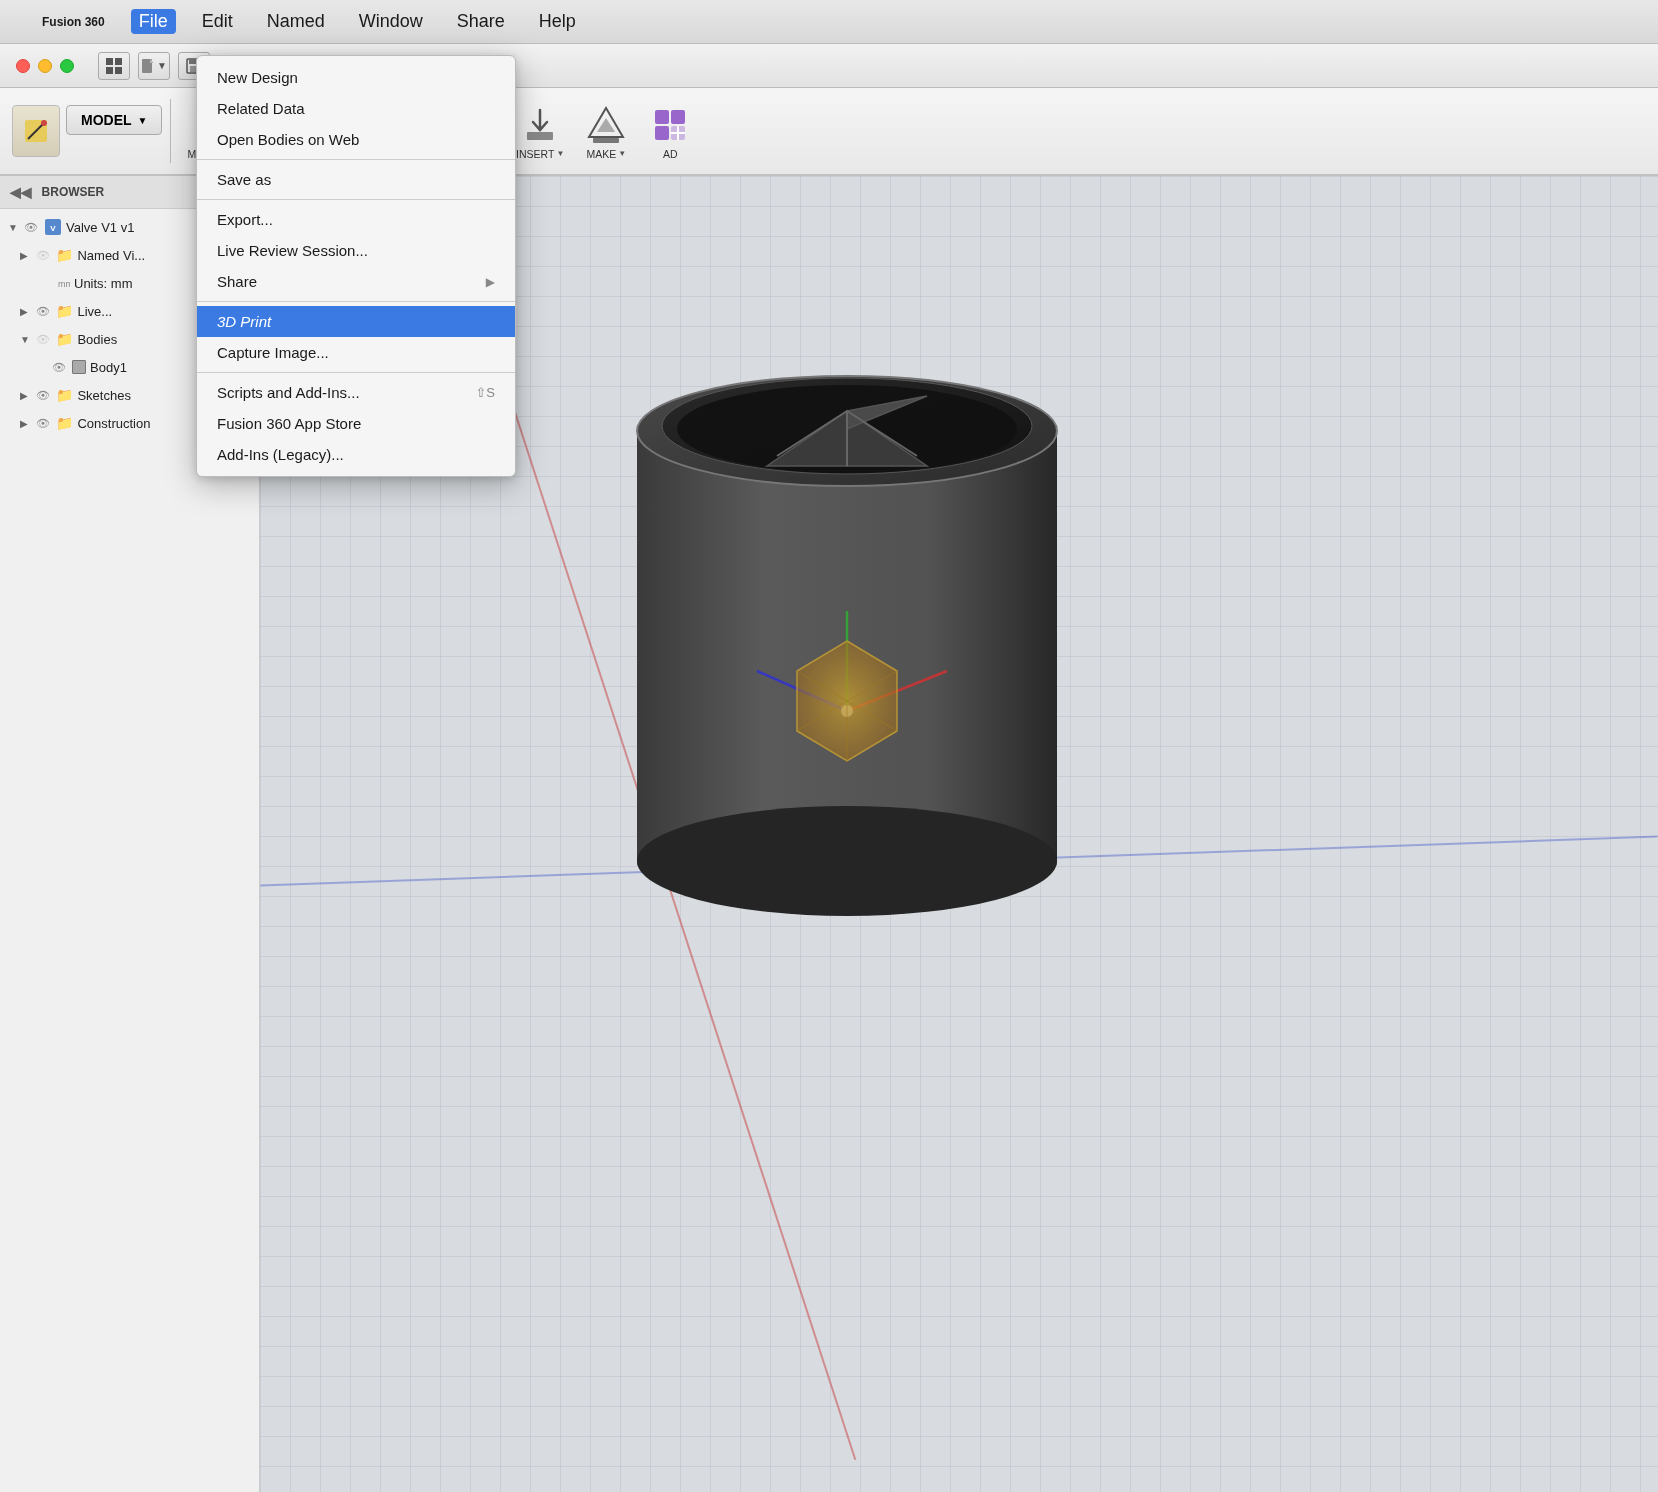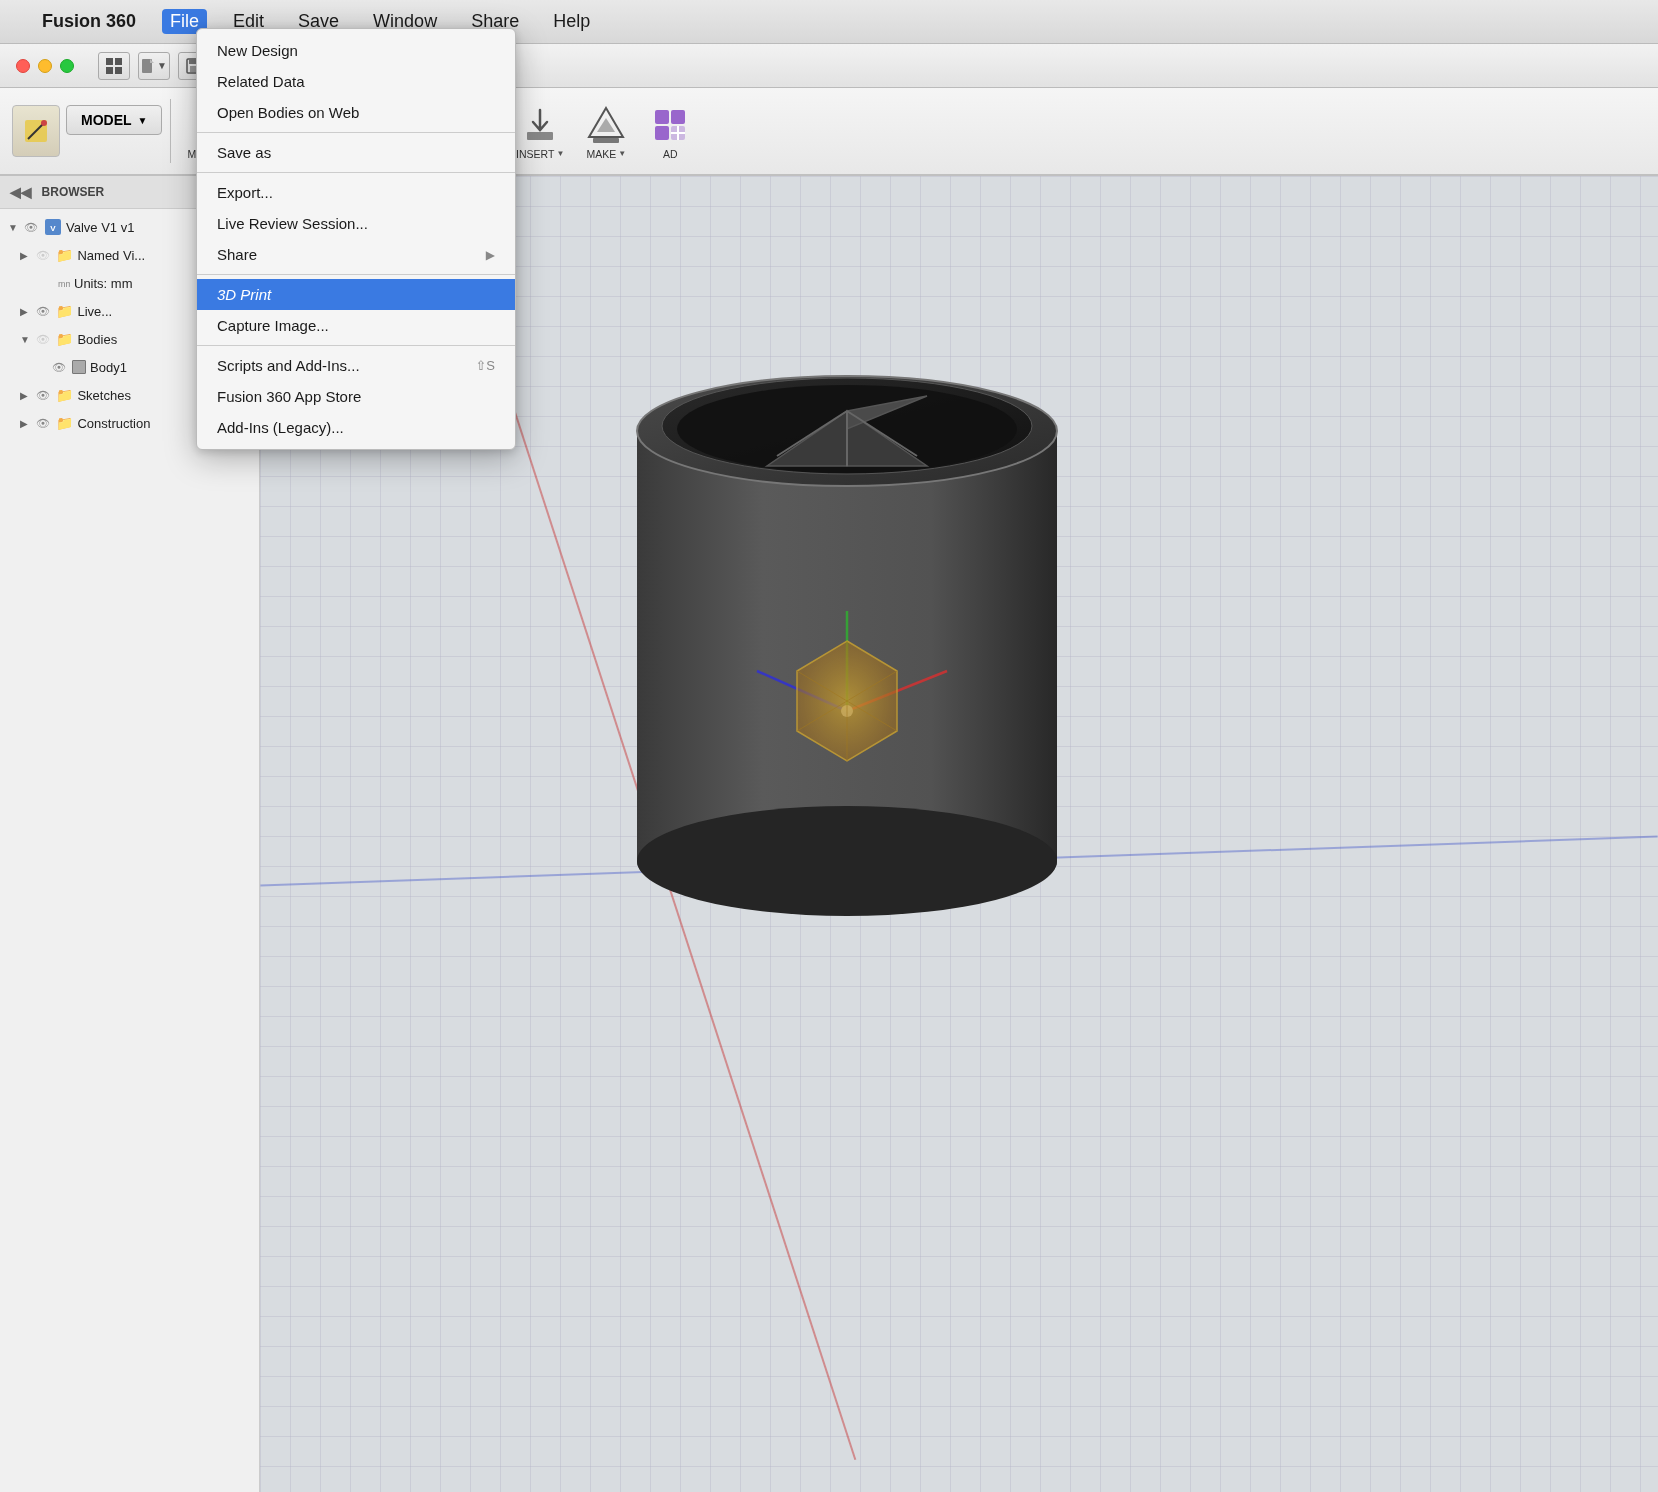--- a/index.html
+++ b/index.html
@@ -36,21 +36,21 @@
       padding: 2px 8px;
       border-radius: 4px;
       cursor: default;
     }
     .mac-menu-item.active {
       background: #3a7ae2;
       color: white;
     }
     .mac-app-name {
       font-weight: 600;
-      font-size: 18px;
+      font-size: 12px;
     }
 
     
     .window-titlebar {
       width: 100%;
       height: 44px;
       background: linear-gradient(to bottom, #f2f2f2, #e2e2e2);
       border-bottom: 1px solid #bbb;
       display: flex;
       align-items: center;
@@ -199,21 +199,21 @@
       inset: 0;
       background-image:
         linear-gradient(rgba(180,180,200,0.4) 1px, transparent 1px),
         linear-gradient(90deg, rgba(180,180,200,0.4) 1px, transparent 1px);
       background-size: 30px 30px;
     }
 
     
     .file-menu {
       position: absolute;
-      top: 28px;
+      top: 55px;
       left: 196px;
       width: 320px;
       background: #f5f5f5;
       border: 1px solid #bbb;
       border-radius: 6px;
       box-shadow: 0 8px 32px rgba(0,0,0,0.28), 0 2px 8px rgba(0,0,0,0.15);
       z-index: 1000;
       padding: 6px 0;
     }
     .menu-item {
@@ -274,21 +274,21 @@
     }
   </style>
 </head>
 <body>
 
 <div class="mac-menubar">
   <span class="mac-apple-icon"></span>
   <span class="mac-menu-item mac-app-name">Fusion 360</span>
   <span class="mac-menu-item active">File</span>
   <span class="mac-menu-item">Edit</span>
-  <span class="mac-menu-item">Save</span>
+  <span class="mac-menu-item">Named</span>
   <span class="mac-menu-item">Window</span>
   <span class="mac-menu-item">Share</span>
   <span class="mac-menu-item">Help</span>
 </div>
 
 <div class="window-titlebar">
   <div class="traffic-lights">
     <div class="traffic-light tl-red"></div>
     <div class="traffic-light tl-yellow"></div>
     <div class="traffic-light tl-green"></div>

